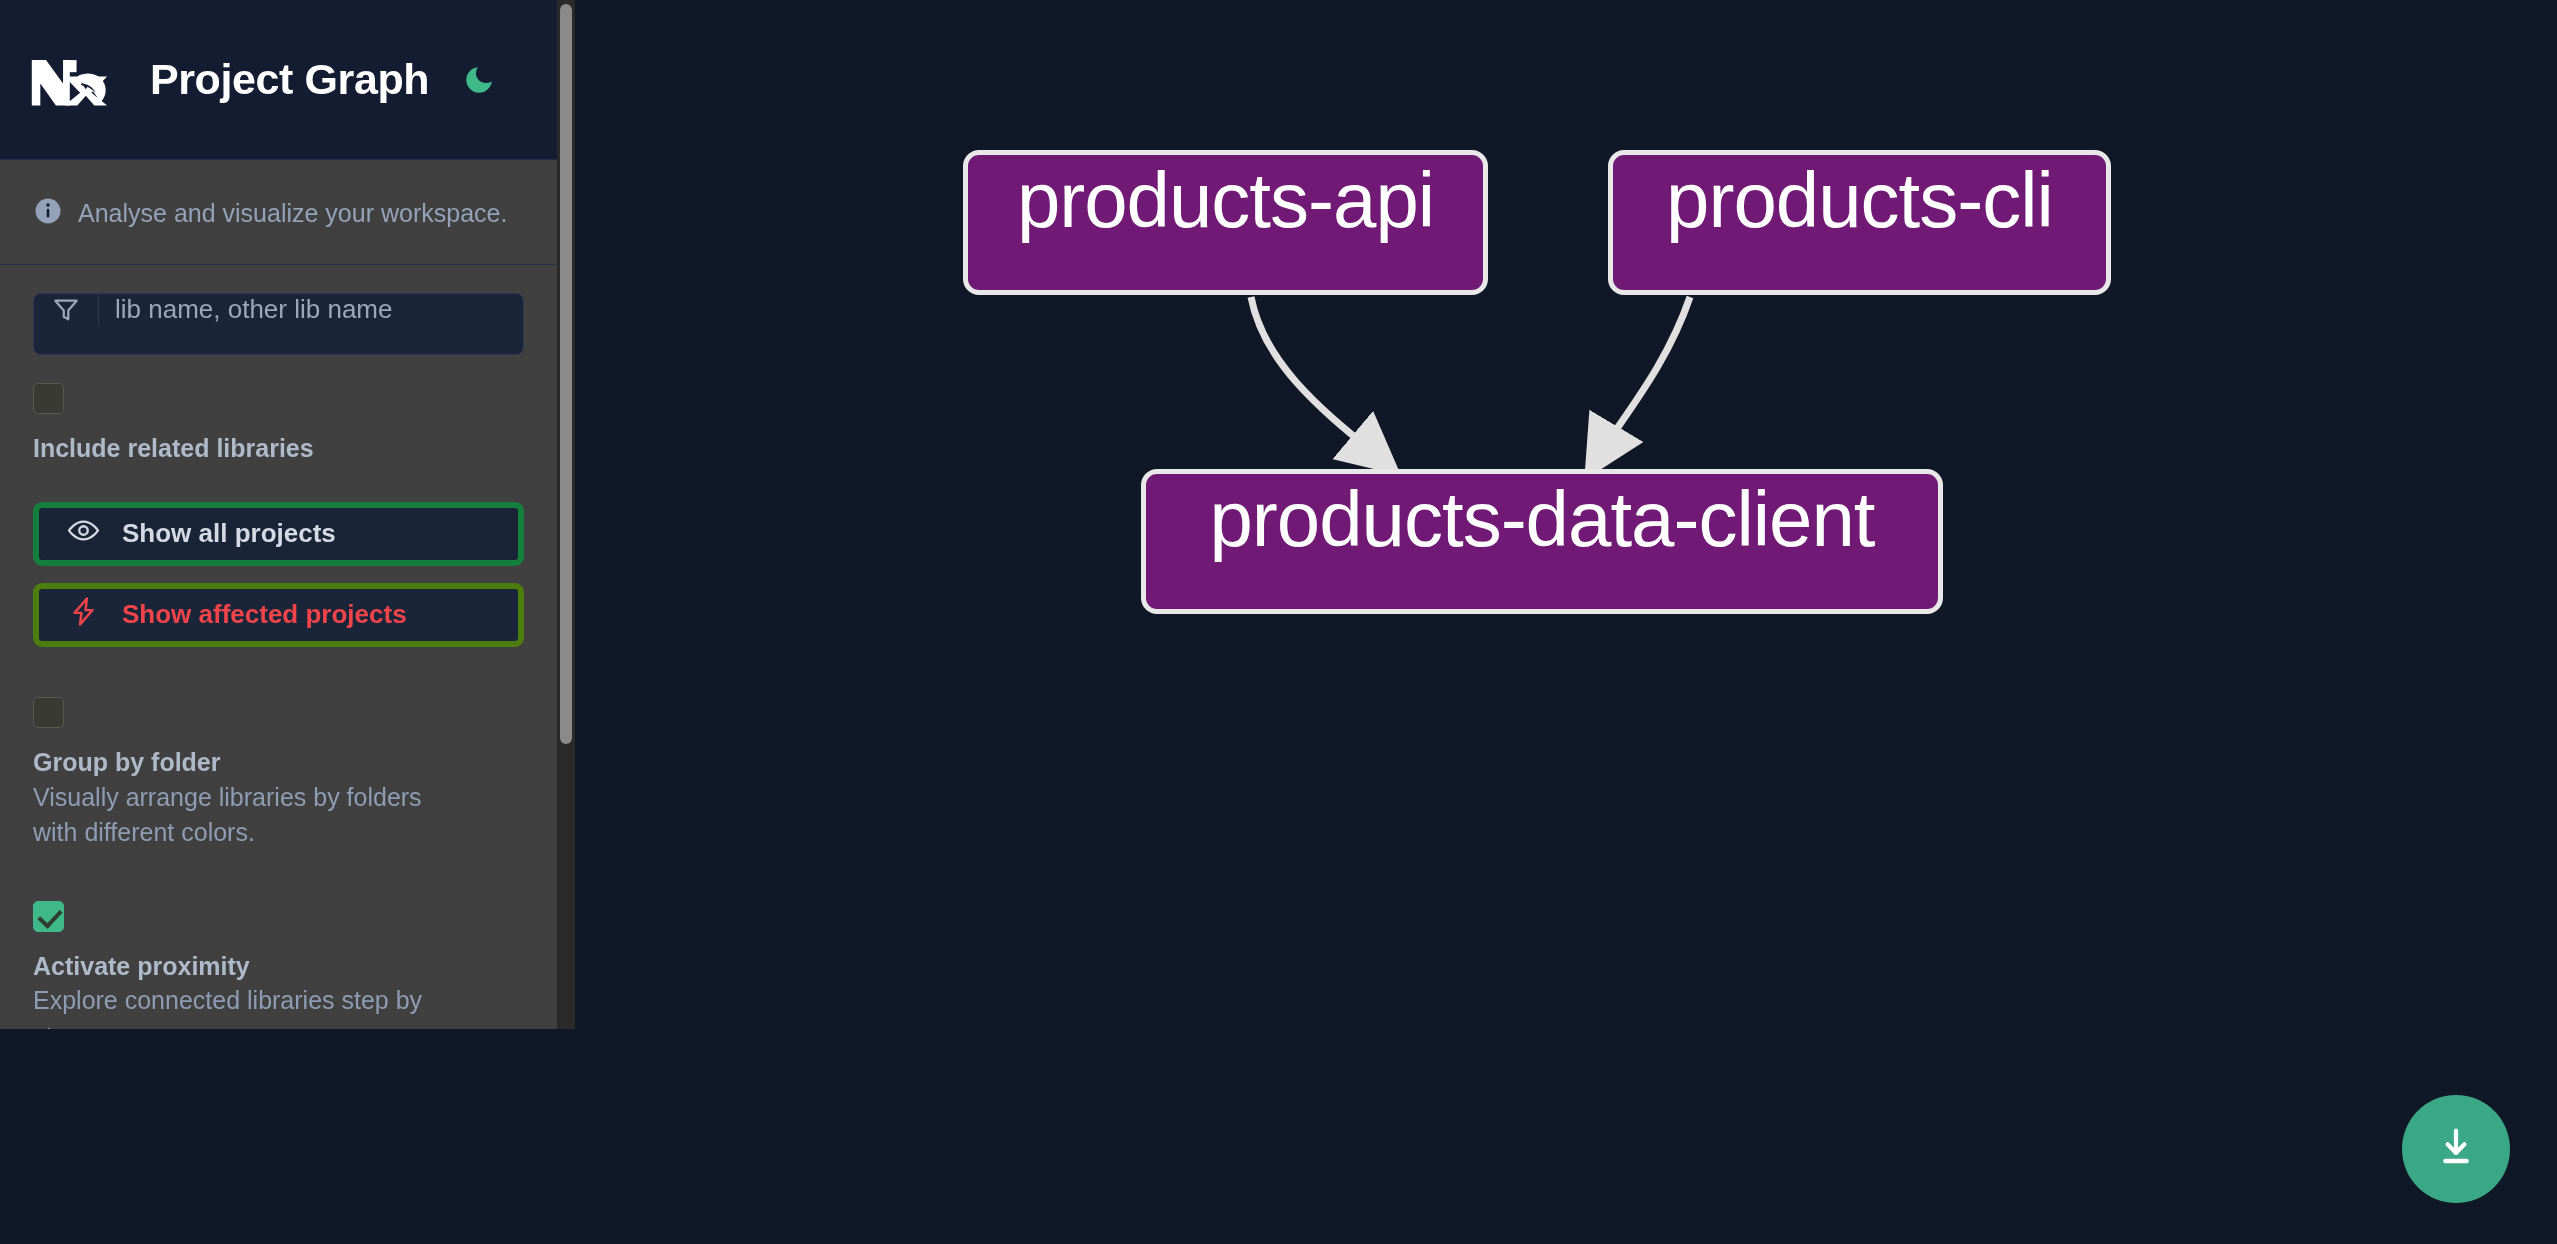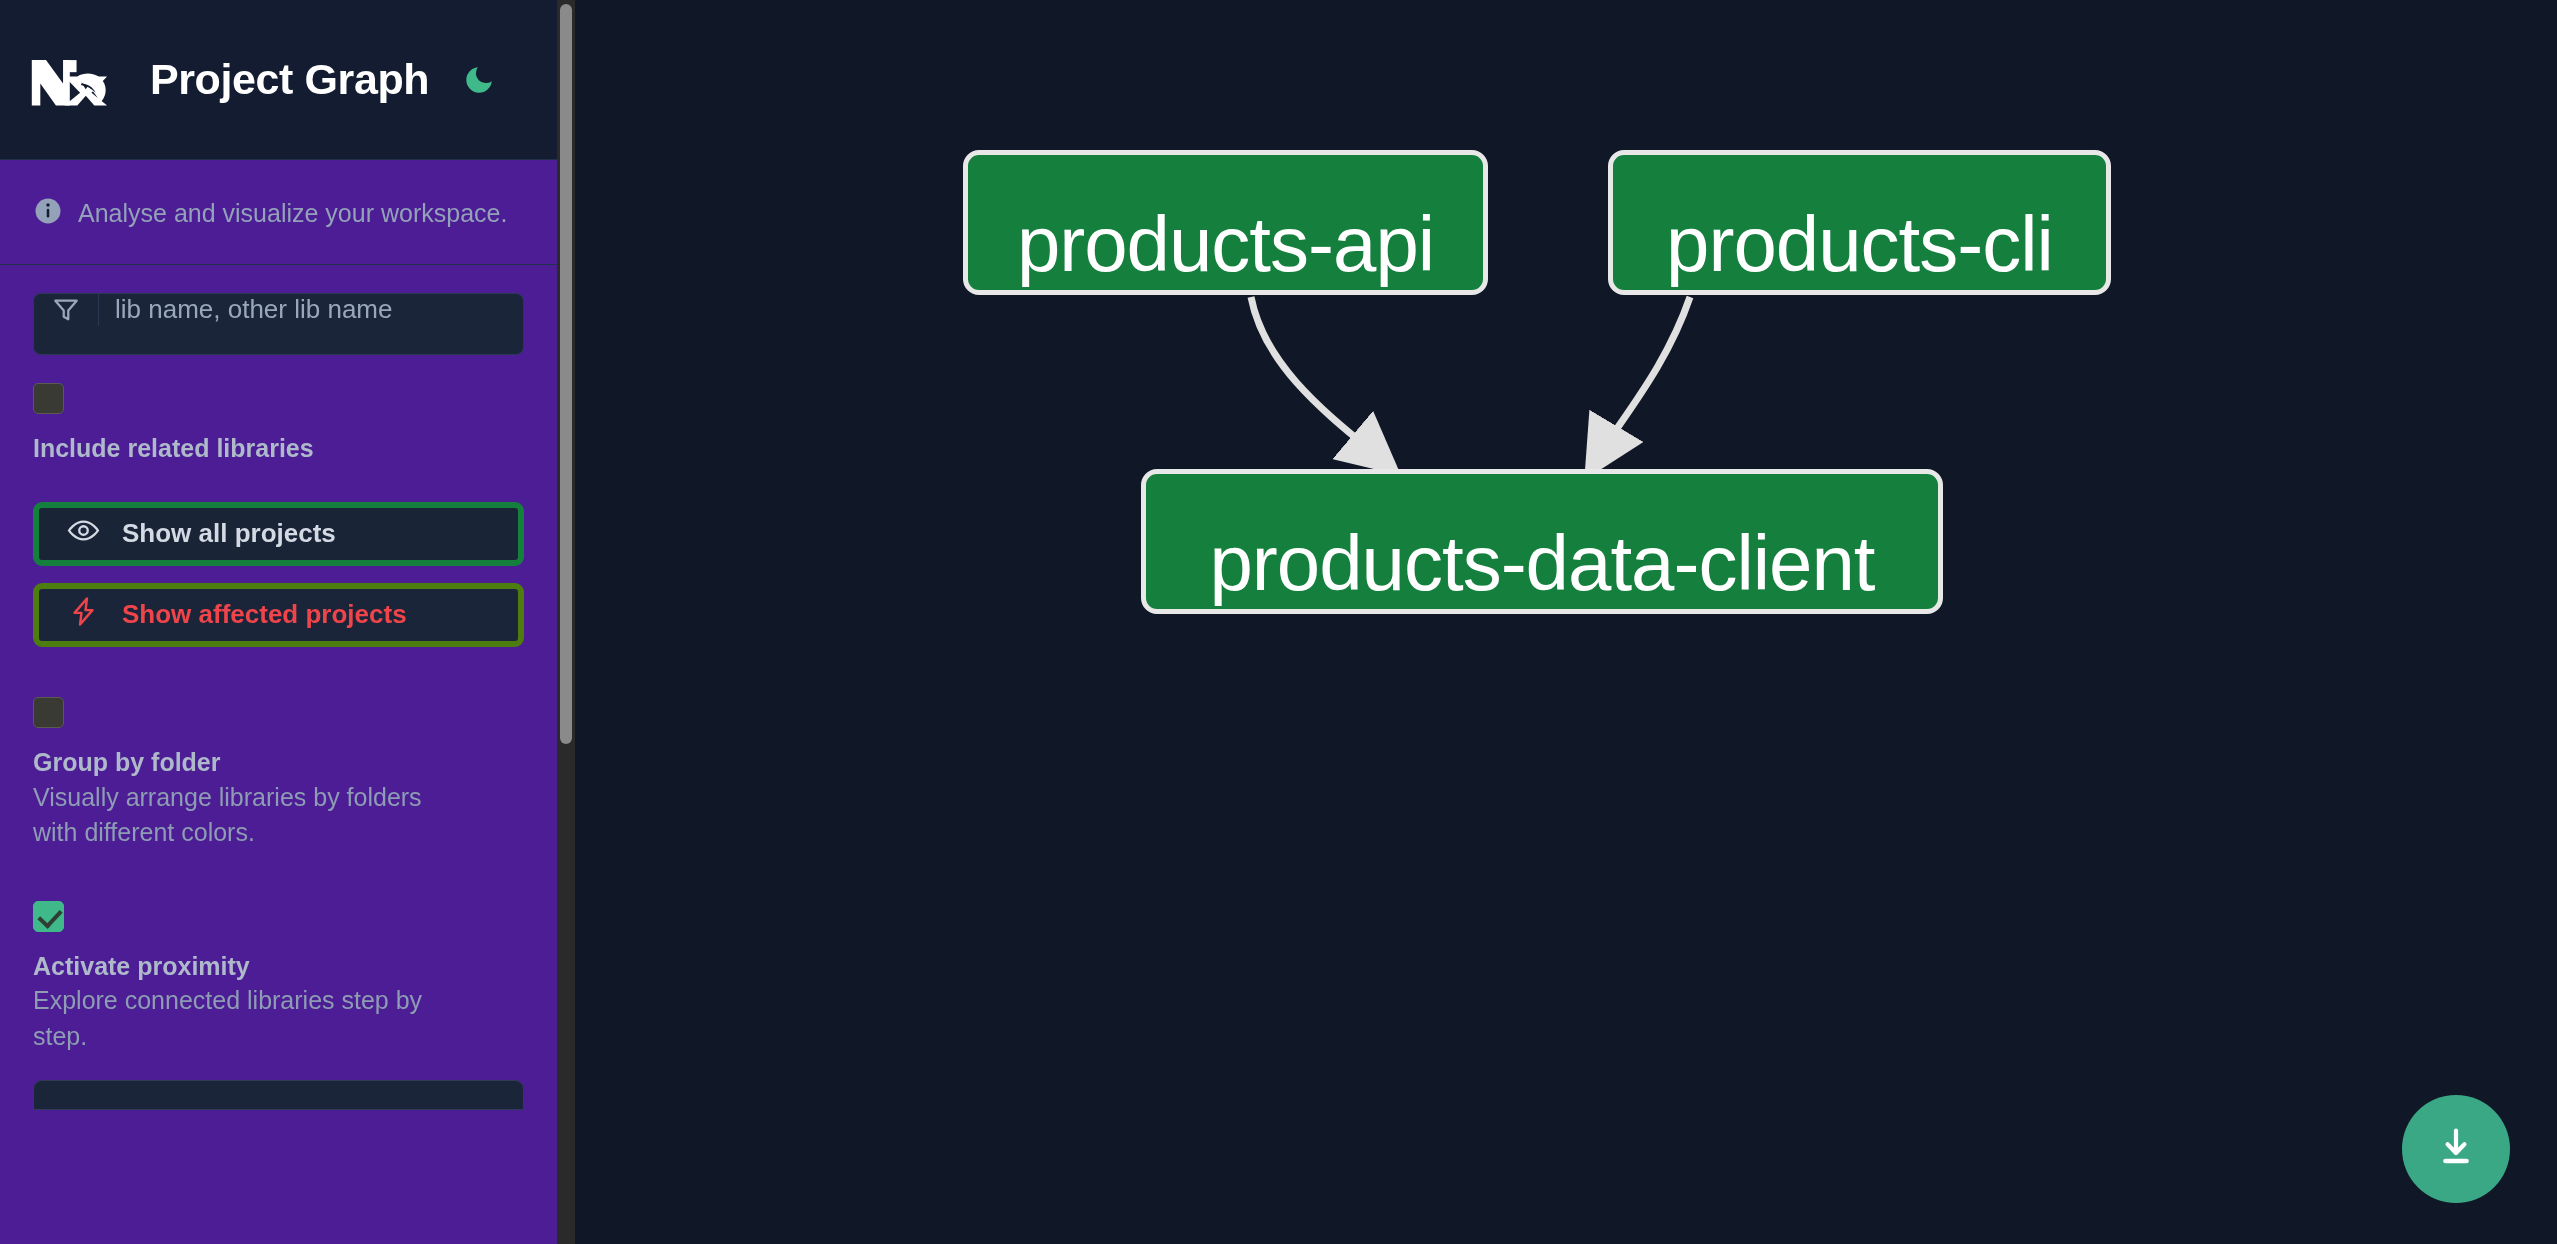--- a/index.html
+++ b/index.html
@@ -17,22 +17,22 @@
     width: 2557px;
     height: 1244px;
     display: flex;
     background: #101828;
   }
 
   
   #sidebar {
     position: relative;
     width: 575px;
-    height: 1244px;
-    background: #4c1d95;
+    height: 1029px;
+    background: #404040;
     flex: 0 0 575px;
     overflow: hidden;
   }
 
   #sidebar-scroll {
     position: absolute;
     inset: 0 18px 0 0;
     overflow: hidden;
   }
 
@@ -234,25 +234,25 @@
     position: relative;
     flex: 1;
     height: 1244px;
     background: #101828;
     overflow: hidden;
   }
   #graph-svg { position: absolute; inset: 0; width: 100%; height: 100%; }
 
   .node {
     position: absolute;
-    background: #15803d;
+    background: #701a75;
     border: 5px solid #e8e8e8;
     border-radius: 16px;
     display: flex;
-    align-items: flex-end;
+    align-items: flex-start;
     justify-content: center;
     cursor: pointer;
     z-index: 3;
   }
   .node-label {
     color: #ffffff;
     font-size: 78px;
     font-family: "Liberation Sans", sans-serif;
     letter-spacing: -1px;
     white-space: nowrap;

